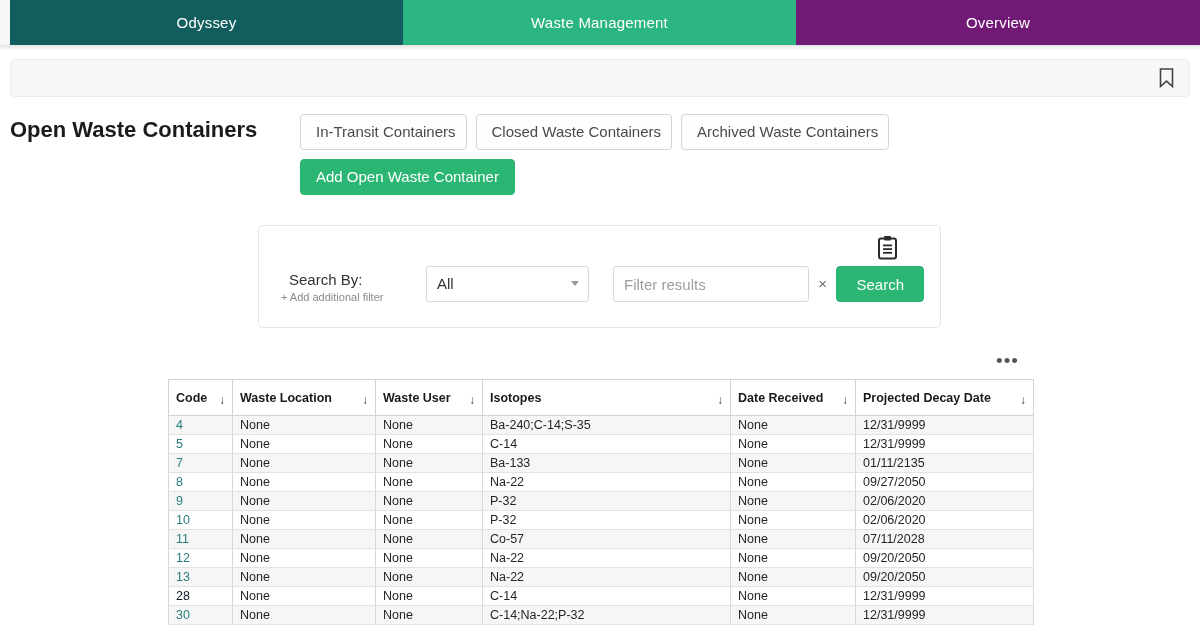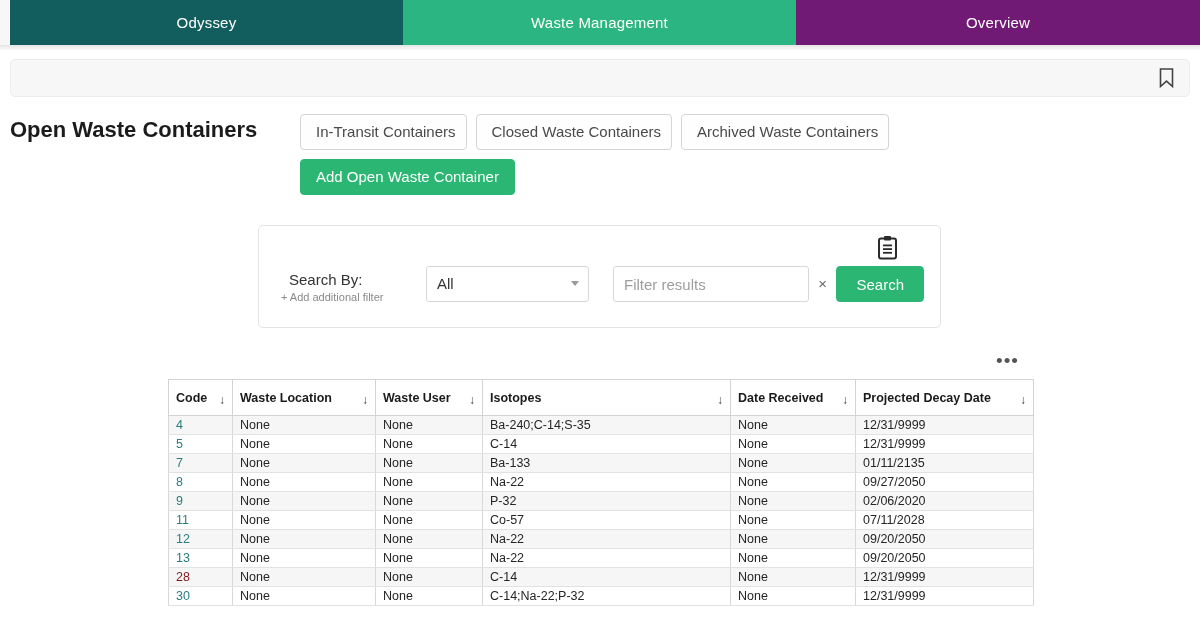--- a/index.html
+++ b/index.html
@@ -419,20 +419,28 @@
         </tr>
         <tr>
           <td class="code"><a style="color: rgb(42, 125, 125);">9</a></td>
           <td>None</td>
           <td>None</td>
           <td>P-32</td>
           <td>None</td>
           <td>02/06/2020</td>
         </tr>
         <tr>
+          <td class="code"><a style="color: rgb(42, 125, 125);">10</a></td>
+          <td>None</td>
+          <td>None</td>
+          <td>P-32</td>
+          <td>None</td>
+          <td>02/06/2020</td>
+        </tr>
+        <tr>
           <td class="code"><a style="color: rgb(42, 125, 125);">11</a></td>
           <td>None</td>
           <td>None</td>
           <td>Co-57</td>
           <td>None</td>
           <td>07/11/2028</td>
         </tr>
         <tr>
           <td class="code"><a style="color: rgb(42, 125, 125);">12</a></td>
           <td>None</td>
@@ -443,21 +451,21 @@
         </tr>
         <tr>
           <td class="code"><a style="color: rgb(42, 125, 125);">13</a></td>
           <td>None</td>
           <td>None</td>
           <td>Na-22</td>
           <td>None</td>
           <td>09/20/2050</td>
         </tr>
         <tr>
-          <td class="code"><a style="color: #7f1d1d;">28</a></td>
+          <td class="code"><a style="color: #0f172a;">28</a></td>
           <td>None</td>
           <td>None</td>
           <td>C-14</td>
           <td>None</td>
           <td>12/31/9999</td>
         </tr>
         <tr>
           <td class="code"><a style="color: rgb(42, 125, 125);">30</a></td>
           <td>None</td>
           <td>None</td>

